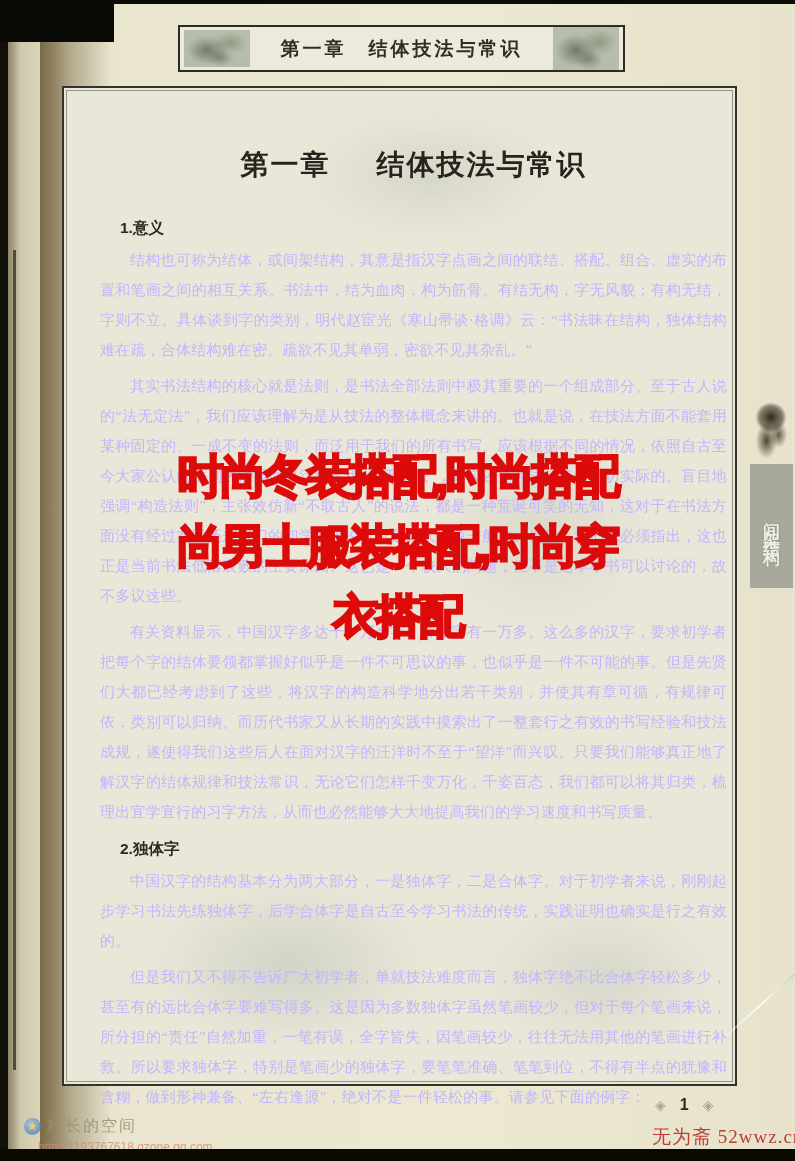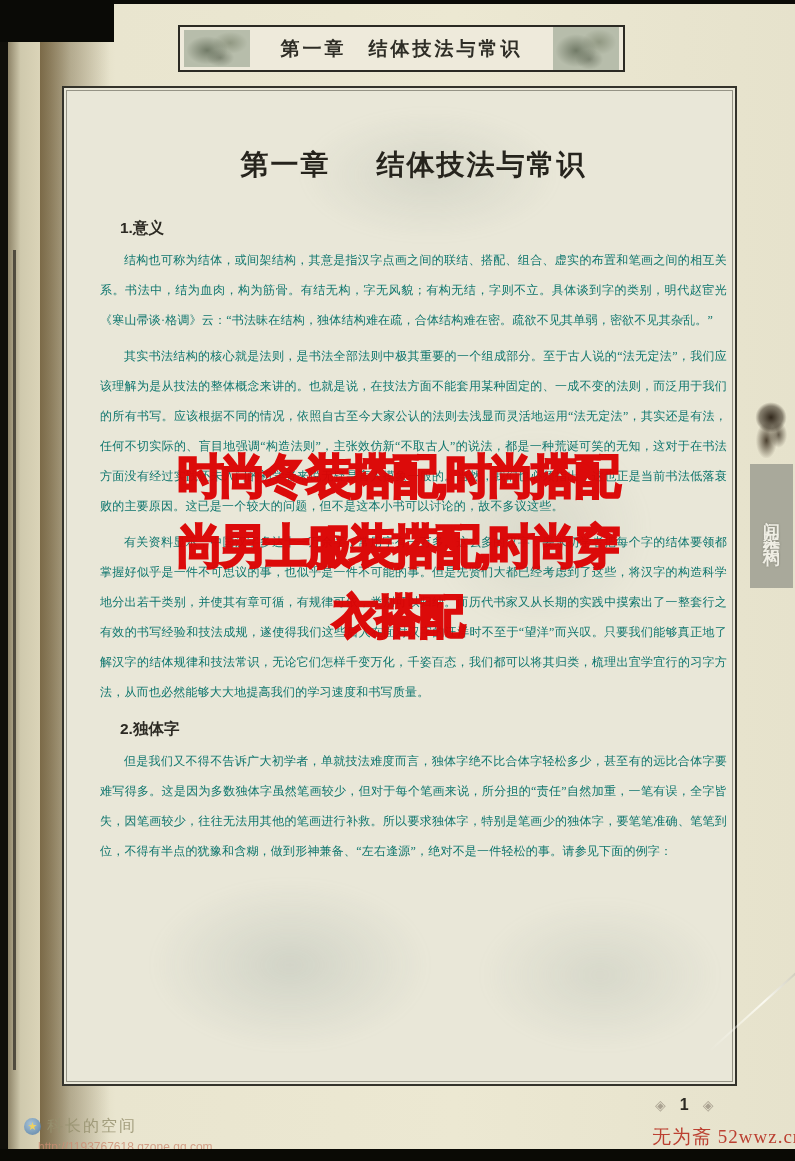--- a/index.html
+++ b/index.html
@@ -55,22 +55,22 @@
 
   
   .content{position:absolute;left:62px;top:86px;width:675px;box-sizing:border-box;
     padding:0 10px 0 38px;color:#302e27;}
   .page-title{margin-top:60px;text-align:center;font-size:28px;font-weight:bold;
     color:#26241d;letter-spacing:2px;white-space:nowrap;}
   .page-title .gap{display:inline-block;width:46px;}
   .sec-heading{margin:34px 0 0 20px;font-size:15.5px;font-weight:bold;
     font-family:"Liberation Sans","DejaVu Sans",sans-serif;color:#2c2a23;}
   .sec-heading.second{margin-top:12px;}
-  .content p{margin:6px 0 0 0;font-size:12px;line-height:30px;text-align:justify;
-    text-indent:2em;letter-spacing:.2px;color:#0f766e;}
+  .content p{margin:6px 0 0 0;font-size:15px;line-height:30px;text-align:justify;
+    text-indent:2em;letter-spacing:.2px;color:#c4b5fd;}
 
   
   .horse-stamp{position:absolute;left:752px;top:400px;width:38px;height:58px;
     background:
       radial-gradient(ellipse 55% 35% at 50% 30%, rgba(40,30,18,.95), rgba(40,30,18,.5) 55%, transparent 75%),
       radial-gradient(ellipse 40% 45% at 38% 70%, rgba(50,38,22,.85), transparent 70%),
       radial-gradient(ellipse 30% 30% at 70% 60%, rgba(45,34,20,.7), transparent 75%);}
   .side-tab{position:absolute;left:750px;top:464px;width:43px;height:124px;
     background:#a9a99b;display:flex;align-items:center;justify-content:center;}
   .side-tab span{writing-mode:vertical-rl;font-size:17px;letter-spacing:9px;
@@ -141,20 +141,21 @@
     <div class="page-title">
       <span>第一章</span><span class="gap"></span><span>结体技法与常识</span>
     </div>
 
     <div class="sec-heading">1.意义</div>
     <p>结构也可称为结体，或间架结构，其意是指汉字点画之间的联结、搭配、组合、虚实的布置和笔画之间的相互关系。书法中，结为血肉，构为筋骨。有结无构，字无风貌；有构无结，字则不立。具体谈到字的类别，明代赵宦光《寒山帚谈·格调》云：“书法昧在结构，独体结构难在疏，合体结构难在密。疏欲不见其单弱，密欲不见其杂乱。”</p>
     <p>其实书法结构的核心就是法则，是书法全部法则中极其重要的一个组成部分。至于古人说的“法无定法”，我们应该理解为是从技法的整体概念来讲的。也就是说，在技法方面不能套用某种固定的、一成不变的法则，而泛用于我们的所有书写。应该根据不同的情况，依照自古至今大家公认的法则去浅显而灵活地运用“法无定法”，其实还是有法，任何不切实际的、盲目地强调“构造法则”，主张效仿新“不取古人”的说法，都是一种荒诞可笑的无知，这对于在书法方面没有经过实践还未入门的初学者来说无疑是盲人摸象一般的。当然，我们也必须指出，这也正是当前书法低落衰败的主要原因。这已是一个较大的问题，但不是这本小书可以讨论的，故不多议这些。</p>
     <p>有关资料显示，中国汉字多达十一万余字，常用字有一万多。这么多的汉字，要求初学者把每个字的结体要领都掌握好似乎是一件不可思议的事，也似乎是一件不可能的事。但是先贤们大都已经考虑到了这些，将汉字的构造科学地分出若干类别，并使其有章可循，有规律可依，类别可以归纳。而历代书家又从长期的实践中摸索出了一整套行之有效的书写经验和技法成规，遂使得我们这些后人在面对汉字的汪洋时不至于“望洋”而兴叹。只要我们能够真正地了解汉字的结体规律和技法常识，无论它们怎样千变万化，千姿百态，我们都可以将其归类，梳理出宜学宜行的习字方法，从而也必然能够大大地提高我们的学习速度和书写质量。</p>
 
     <div class="sec-heading second">2.独体字</div>
+    <p>中国汉字的结构基本分为两大部分，一是独体字，二是合体字。对于初学者来说，刚刚起步学习书法先练独体字，后学合体字是自古至今学习书法的传统，实践证明也确实是行之有效的。</p>
     <p>但是我们又不得不告诉广大初学者，单就技法难度而言，独体字绝不比合体字轻松多少，甚至有的远比合体字要难写得多。这是因为多数独体字虽然笔画较少，但对于每个笔画来说，所分担的“责任”自然加重，一笔有误，全字皆失，因笔画较少，往往无法用其他的笔画进行补救。所以要求独体字，特别是笔画少的独体字，要笔笔准确、笔笔到位，不得有半点的犹豫和含糊，做到形神兼备、“左右逢源”，绝对不是一件轻松的事。请参见下面的例字：</p>
   </div>
 
   <div class="horse-stamp"></div>
   <div class="side-tab">
     <span>间架结构</span>
   </div>
 
   <div class="footer-row">
     <span class="diamond">◈</span>

